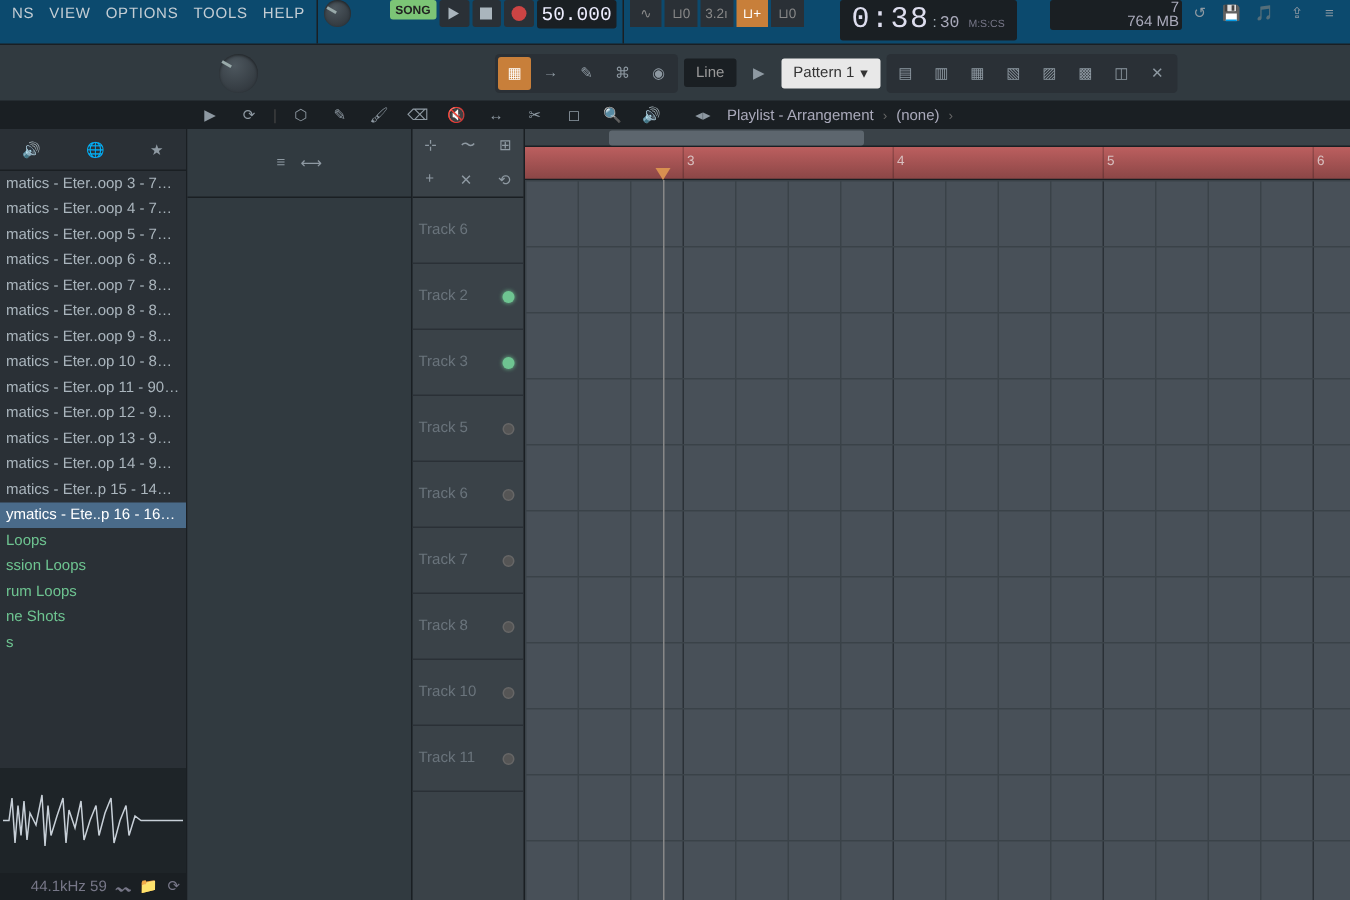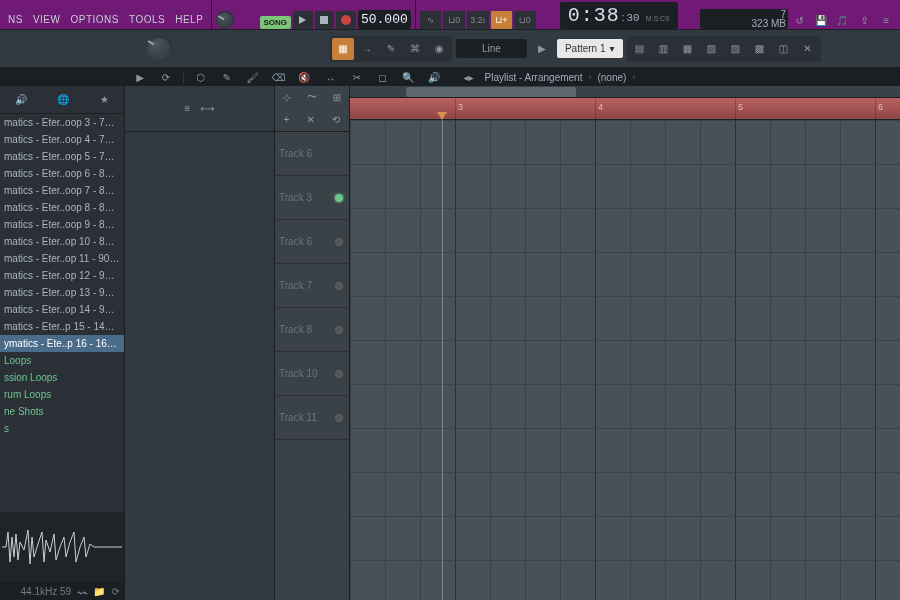--- a/index.html
+++ b/index.html
@@ -1,19 +1,19 @@
 <!DOCTYPE html>
 <html><head>
 <meta charset="utf-8">
 <style>
 * { margin: 0; padding: 0; box-sizing: border-box; font-family: Arial, sans-serif; font-size: 10px; user-select: none; }
 body { background: #3a4248; width: 900px; height: 600px; overflow: hidden; color: #aab5bd; }
 
 
-.menubar { height: 30px; background: #701a75; display: flex; align-items: flex-end; padding: 0 4px; gap: 2px; border-bottom: 1px solid #1a1f23; }
+.menubar { height: 30px; background: #0c4a6e; display: flex; align-items: flex-start; padding: 0 4px; gap: 2px; border-bottom: 1px solid #1a1f23; }
 .menu-item { color: #c4cdd4; font-size: 10px; padding: 4px 4px; cursor: pointer; letter-spacing: 0.5px; }
 .menubar .sep { width: 1px; height: 100%; background: #1a1f23; margin: 0 2px; }
 .knob { width: 18px; height: 18px; border-radius: 50%; background: radial-gradient(circle at 40% 30%, #4d575e, #2a3036); box-shadow: inset 0 1px 2px rgba(0,0,0,.5); position: relative; }
 .knob::after { content:''; position:absolute; width:2px; height:7px; background:#9aa; top:1px; left:8px; transform-origin: 1px 8px; transform: rotate(-60deg); }
 .song-btn { background: #7cc576; color: #222; font-size: 8px; font-weight: bold; padding: 2px 4px; border-radius: 2px; }
 .transport-btn { width: 20px; height: 18px; background: #2a3036; display: flex; align-items: center; justify-content: center; cursor: pointer; border-radius: 2px; }
 .rec { width:10px; height:10px; border-radius:50%; background:#c44; }
 .play-tri { width:0; height:0; border-left:7px solid #aab5bd; border-top:4px solid transparent; border-bottom:4px solid transparent; }
 .stop-sq { width:8px; height:8px; background:#aab5bd; }
 .tempo { width: 54px; background:#1a1f23; color:#eef; font-family: 'Courier New', monospace; font-size:13px; text-align:center; padding:2px 0; border-radius:2px; }
@@ -27,21 +27,21 @@
 .meter-txt { position:absolute; right:2px; top:1px; font-size:8px; color:#aab; font-family:'Courier New',monospace; line-height:9px; text-align:right; }
 .icon-btn { width: 20px; height: 18px; background: transparent; display:flex; align-items:center; justify-content:center; cursor:pointer; color:#8e99a2; }
 
 
 .toolbar2 { height: 38px; background: #313a40; display:flex; align-items:center; padding: 0 4px; gap:4px; border-bottom: 1px solid #1a1f23; }
 .tb-knob { width:26px; height:26px; }
 .tool-group { display:flex; gap:2px; background:#2a3036; padding:2px; border-radius:3px; }
 .tool-btn { width:22px; height:22px; display:flex; align-items:center; justify-content:center; cursor:pointer; border-radius:2px; color:#8e99a2; }
 .tool-btn.orange { background:#c87f3a; color:#fff; }
 .pattern-sel { background:#e8e8e8; color:#333; padding: 4px 8px; font-size:11px; border-radius:2px; display:flex; align-items:center; gap:4px; }
-.line-sel { background:#1a1f23; color:#999; padding:4px 26px; font-size:10px; border-radius:2px; }
+.line-sel { background:#1a1f23; color:#999; padding:4px 8px; font-size:10px; border-radius:2px; }
 
 
 .playlist-hdr { height: 18px; background: #1a1f23; display:flex; align-items:center; padding-left: 130px; gap:6px; color:#aab; font-size:10px; }
 .playlist-hdr .arrow { font-size:9px; color:#666; }
 .pl-icons { display:flex; gap:6px; align-items:center; margin-right:8px; }
 
 
 .main { display:flex; height: 514px; }
 .browser { width: 125px; background:#2a3036; border-right:1px solid #1a1f23; display:flex; flex-direction:column; }
 .br-tabs { height:28px; display:flex; align-items:center; justify-content:space-around; border-bottom:1px solid #1a1f23; }
@@ -118,21 +118,21 @@
   <div class="snap-btn">⊔0</div>
   <div style="flex:0 0 20px"></div>
   <div class="time-display">
     <span class="time-big">0:38</span>:<span class="time-sm">30</span>
     <span class="time-lbl">M:S:CS</span>
   </div>
   <div style="flex:0 0 18px"></div>
   <div class="meter">
     <div class="meter-txt">
         <div>7</div>
-        <div>323 MB</div>
+        <div>764 MB</div>
       </div>
   </div>
   <div class="icon-btn">↺</div>
   <div class="icon-btn">💾</div>
   <div class="icon-btn">🎵</div>
   <div class="icon-btn">⇪</div>
   <div class="icon-btn">≡</div>
 </div>
 
 <div class="toolbar2">
@@ -250,22 +250,30 @@
         <span>+</span>
         <span>✕</span>
         <span>⟲</span>
       </div>
     </div>
     <div id="track-rows">
         <div class="track-row">
           <span class="track-name">Track 6</span>
         </div>
         <div class="track-row">
+          <span class="track-name">Track 2</span>
+          <div class="track-led"></div>
+        </div>
+        <div class="track-row">
           <span class="track-name">Track 3</span>
           <div class="track-led"></div>
+        </div>
+        <div class="track-row">
+          <span class="track-name">Track 5</span>
+          <div class="track-led off"></div>
         </div>
         <div class="track-row">
           <span class="track-name">Track 6</span>
           <div class="track-led off"></div>
         </div>
         <div class="track-row">
           <span class="track-name">Track 7</span>
           <div class="track-led off"></div>
         </div>
         <div class="track-row">

